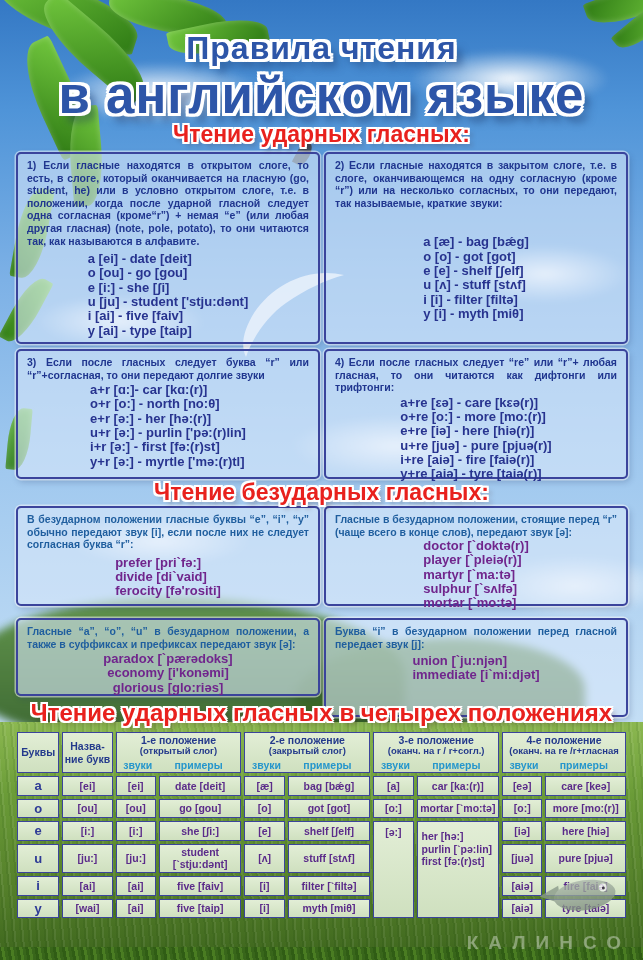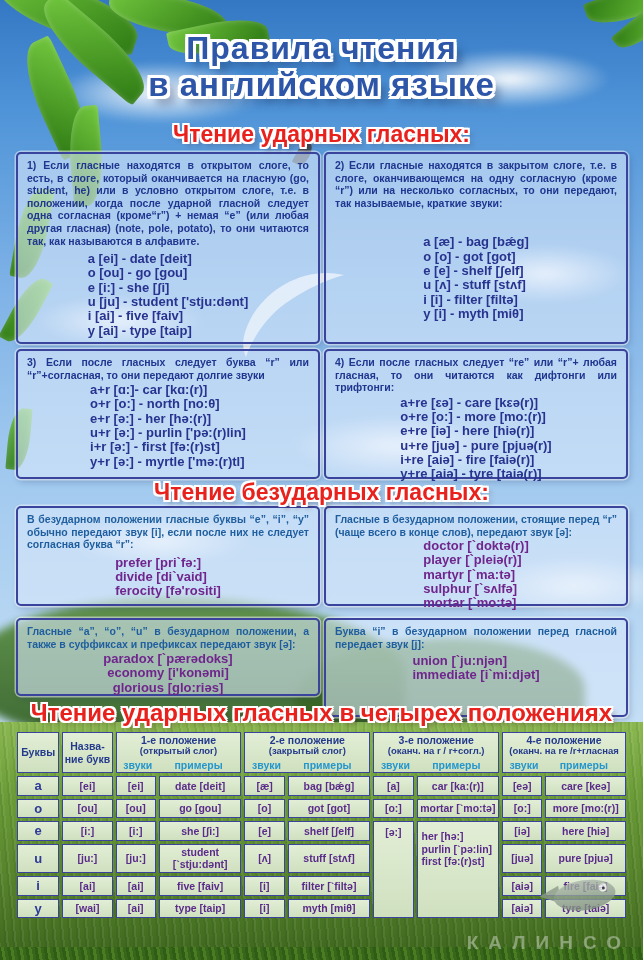--- a/index.html
+++ b/index.html
@@ -16,21 +16,21 @@
     background:repeating-linear-gradient(85deg,rgba(255,255,255,.07) 0 2px,rgba(0,0,0,0) 2px 6px,rgba(0,40,0,.08) 6px 8px);}
   .front-grass{position:absolute;left:0;bottom:0;width:643px;height:13px;z-index:12;opacity:.95;
     background:repeating-linear-gradient(80deg,#2f5c14 0 3px,#4a7d22 3px 6px,#38661a 6px 9px);}
   .leaf{position:absolute;z-index:4;background:linear-gradient(135deg,#72c73e,#2e7a14);
     border-radius:6% 60% 6% 60%;box-shadow:inset 0 0 6px rgba(255,255,255,.25);}
   
   .title{position:absolute;left:0;width:643px;text-align:center;z-index:8;
     font-weight:bold;color:#2d55a8;letter-spacing:1px;
     text-shadow:-3px -3px 0 #fff,3px -3px 0 #fff,-3px 3px 0 #fff,3px 3px 0 #fff,0 -3px 0 #fff,0 3px 0 #fff,-3px 0 0 #fff,3px 0 0 #fff,7px 8px 9px rgba(20,40,90,.55);}
   .title-1{top:30px;font-size:32px;}
-  .title-2{top:66px;font-size:33px;}
+  .title-2{top:66px;font-size:51px;}
   .red-heading{position:absolute;left:0;width:643px;text-align:center;z-index:8;
     font-weight:bold;color:#e8211d;
     text-shadow:-2px -2px 0 #fff,2px -2px 0 #fff,-2px 2px 0 #fff,2px 2px 0 #fff,0 -2px 0 #fff,0 2px 0 #fff,-2px 0 0 #fff,2px 0 0 #fff,4px 4px 5px rgba(60,20,20,.35);}
   #h1{top:121px;font-size:23px;}
   #h2{top:479px;font-size:23px;}
   #h3{top:699px;font-size:24px;}
   
   .box{position:absolute;z-index:6;box-sizing:border-box;
     background:rgba(216,232,250,.6);border:2px solid #3b449c;border-radius:5px;
     box-shadow:0 0 0 1.5px rgba(255,255,255,.5),2px 3px 6px rgba(30,50,100,.25);
@@ -311,21 +311,21 @@
         <td>five [faiv]</td>
         <td>[i]</td>
         <td>filter [`filtə]</td>
         <td>[aiə]</td>
         <td>fire [faiə]</td>
       </tr>
       <tr>
         <td class="letter">y</td>
         <td>[wai]</td>
         <td>[ai]</td>
-        <td>type [taip]</td>
+        <td>five [taip]</td>
         <td>[i]</td>
         <td>myth [miθ]</td>
         <td>[aiə]</td>
         <td>tyre [taiə]</td>
       </tr>
     </tbody>
   </table>
 
   <div class="watermark">КАЛИНСО</div>
   <div class="front-grass"></div>

